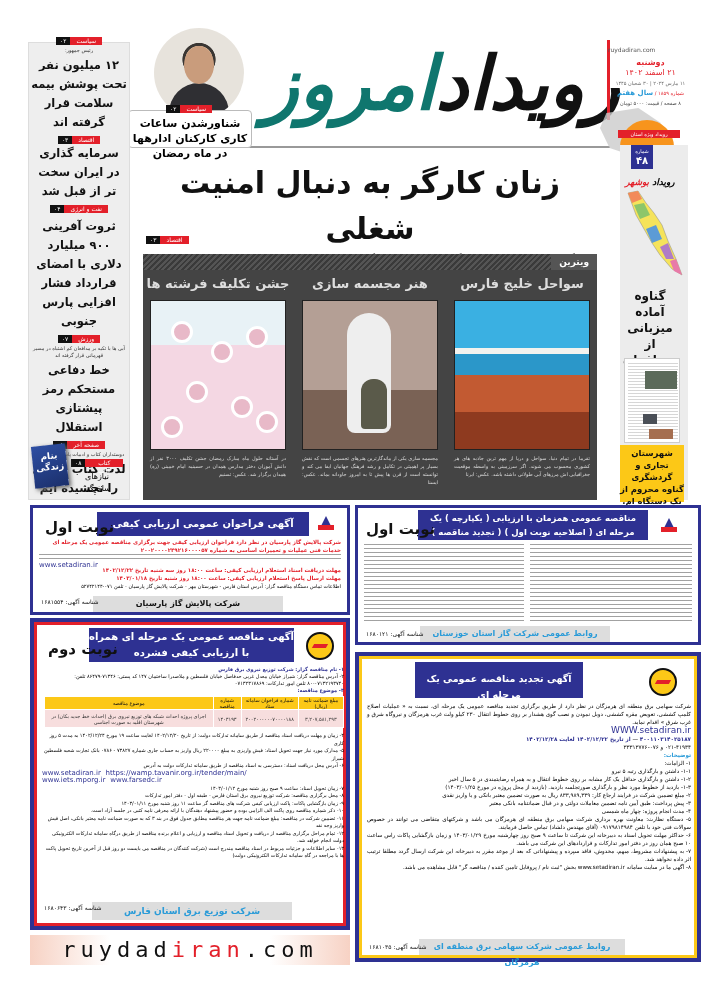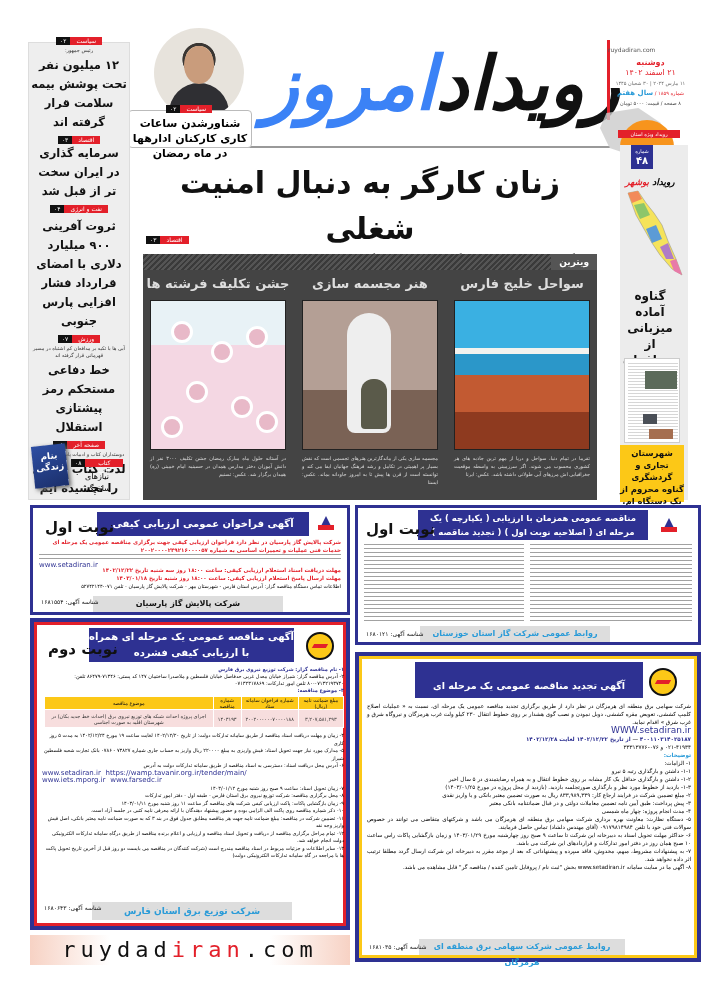--- a/index.html
+++ b/index.html
@@ -1,21 +1,21 @@
 <!DOCTYPE html>
 <html><head>
 <meta charset="utf-8">
 <style>
 *{box-sizing:border-box;margin:0;padding:0}
 body{width:701px;height:1000px;background:#fff;font-family:"DejaVu Sans",sans-serif;position:relative;overflow:hidden;direction:rtl}
 .abs{position:absolute}
 
 #masthead{left:140px;top:28px;width:470px;height:120px}
 .logo{position:absolute;left:150px;top:0;width:330px;height:110px;direction:rtl;font-family:"DejaVu Serif",serif;font-weight:bold;font-style:italic;font-size:74px;line-height:110px;white-space:nowrap;letter-spacing:-2px}
-.logo .a{color:#111}.logo .b{color:#3b82f6}
+.logo .a{color:#111}.logo .b{color:#0f766e}
 .mast-rule{position:absolute;left:0;top:118px;width:470px;height:2px;background:#999}
 
 #teaser{left:124px;top:28px;width:130px;height:122px}
 .teaser-circle{position:absolute;left:30px;top:0;width:90px;height:90px;border-radius:50%;background:radial-gradient(circle at 50% 35%,#d9b99a 0 18%,#3a3633 19% 22%,#e7e3dc 23% 100%);overflow:hidden}
 .teaser-suit{position:absolute;left:15px;top:55px;width:60px;height:50px;border-radius:30px 30px 0 0;background:#2f2f33}
 .teaser-head{position:absolute;left:30px;top:18px;width:30px;height:38px;border-radius:50%;background:#c99c7c}
 .teaser-box{position:absolute;left:4px;top:82px;width:124px;height:38px;border:1px solid #bbb;background:#fff;border-radius:4px;font-weight:bold;font-size:11px;line-height:15px;text-align:center;padding-top:5px}
 .tagpair{display:inline-flex;direction:rtl;font-size:6px;line-height:8px;height:8px}
 .tagpair .t{background:#e3202a;color:#fff;padding:0 6px}
 .tagpair .n{background:#111;color:#fff;padding:0 4px}
@@ -320,21 +320,21 @@
     <div>۱۱- تضمین شرکت در مناقصه: مبلغ ضمانت نامه جهت هر مناقصه مطابق جدول فوق در بند ۳ که به صورت ضمانت نامه معتبر بانکی، اصل فیش واریز وجه نقد</div>
     <div>۱۲- تمام مراحل برگزاری مناقصه از دریافت و تحویل اسناد مناقصه و ارزیابی و اعلام برنده مناقصه از طریق درگاه سامانه تدارکات الکترونیکی دولت انجام خواهد شد.</div>
     <div>۱۳- سایر اطلاعات و جزئیات مربوط در اسناد مناقصه مندرج است (شرکت کنندگان در مناقصه می بایست دو روز قبل از آخرین تاریخ تحویل پاکت ها با مراجعه در گاه سامانه تدارکات الکترونیکی دولت)</div>
   </div>
   <div class="adfooter" style="left:58px;top:280px;width:200px;height:18px;line-height:18px;font-size:9px">شرکت توزیع برق استان فارس</div>
   <div class="adshenase" style="left:10px;top:278px">شناسه آگهی: ۱۶۸۰۶۴۳</div>
 </div>
 
 <div class="ad" style="left:355px;top:652px;width:346px;height:310px;border:4px solid #2e3192;outline:3px solid #fcc817;outline-offset:-7px">
   <div class="logo-elec" style="right:20px;top:12px"></div>
-  <div class="adtitle" style="left:56px;top:6px;width:228px;height:36px;padding-top:16px;font-size:9.5px;line-height:16px">
+  <div class="adtitle" style="left:56px;top:6px;width:168px;height:36px;padding-top:9px;font-size:9.5px;line-height:16px">
     <div>آگهی تجدید مناقصه عمومی یک مرحله ای</div>
       <div>« شماره 99-۱۴۰۲ »</div>
   </div>
   <div style="position:absolute;left:8px;top:46px;width:324px;text-align:justify;font-size:5.6px;line-height:8px">
     <div>شرکت سهامی برق منطقه ای هرمزگان در نظر دارد از طریق برگزاری تجدید مناقصه عمومی یک مرحله ای، نسبت به « عملیات اصلاح کلمپ کششی، تعویض مقره کششی، دوبل نمودن و نصب گوی هشدار بر روی خطوط انتقال ۲۳۰ کیلو ولت غرب هرمزگان و نیروگاه شرق و غرب شرق » اقدام نماید.</div>
     <div style="direction:ltr;text-align:right"><span class="url" style="font-size:9px">WWW.setadiran.ir</span></div>
     <div><span style="color:#2e3192;font-weight:bold">۴۰۰۱۱۰۳۱۴۰۲۵۱۸۷</span> — <span style="color:#2e3192;font-weight:bold">از تاریخ ۱۴۰۲/۱۲/۲۲ لغایت ۱۴۰۲/۱۲/۲۸</span></div>
     <div>۰۲۱-۴۱۹۳۴ و ۰۷۶-۳۳۳۱۳۷۷۶</div>
     <div style="color:#2a9bd8;font-weight:bold">توضیحات:</div>
     <div>۱- الزامات:</div>

